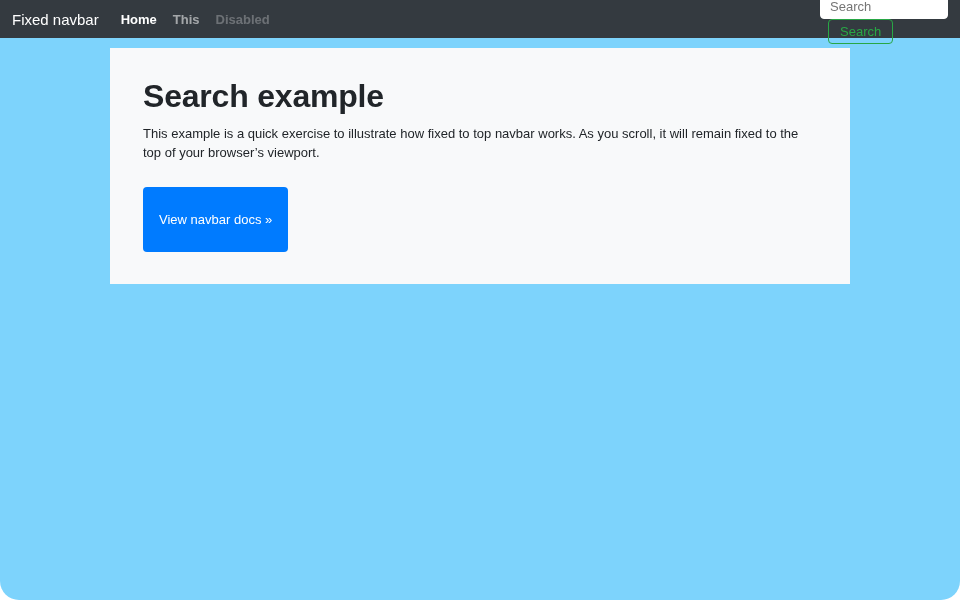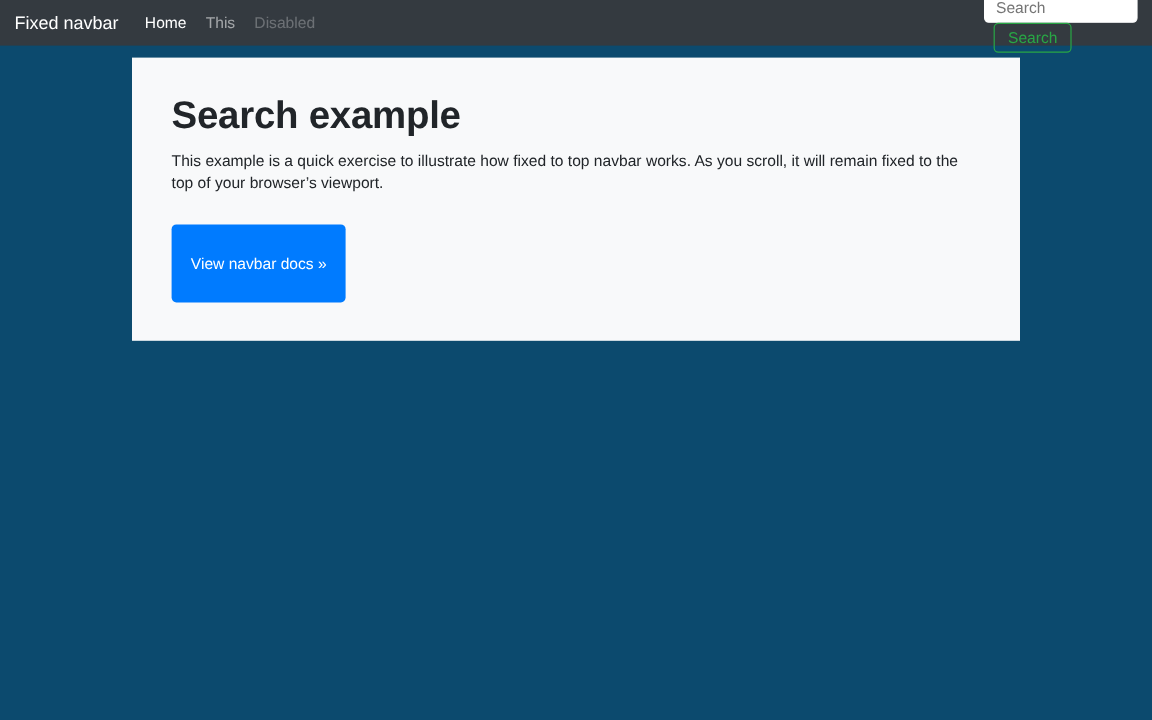--- a/index.html
+++ b/index.html
@@ -3,21 +3,21 @@
 <meta charset="utf-8">
 <style>
   * { box-sizing: border-box; margin: 0; padding: 0; }
   html, body { width: 960px; height: 600px; }
   body {
     font-family: "Liberation Sans", "DejaVu Sans", sans-serif;
     background: #ffffff;
     color: #212529;
     overflow: hidden;
   }
-  .viewport { width: 960px; height: 600px; position: relative; background: #0c4a6e; }
+  .viewport { width: 960px; height: 600px; position: relative; background: #7dd3fc; border-radius: 19px; }
 
   
   .navbar {
     position: absolute; top: 0; left: 0; right: 0;
     height: 38px;
     background: #343a40;
     display: flex;
     align-items: center;
     padding: 0 12px;
   }
@@ -28,20 +28,21 @@
     text-decoration: none;
     margin-right: 14px;
     white-space: nowrap;
   }
   .navbar-nav { display: flex; align-items: center; list-style: none; }
   .nav-link {
     font-size: 13px;
     text-decoration: none;
     padding: 0 8px;
     white-space: nowrap;
+    font-weight: bold;
   }
   .nav-link.active   { color: #ffffff; }
   .nav-link.muted    { color: rgba(255,255,255,0.55); }
   .nav-link.disabled { color: rgba(255,255,255,0.28); cursor: default; }
 
   .search-form { margin-left: auto; display: flex; align-items: flex-start; flex-direction: column; }
   .search-input {
     width: 128px;
     height: 25px;
     border: 1px solid #ffffff;

